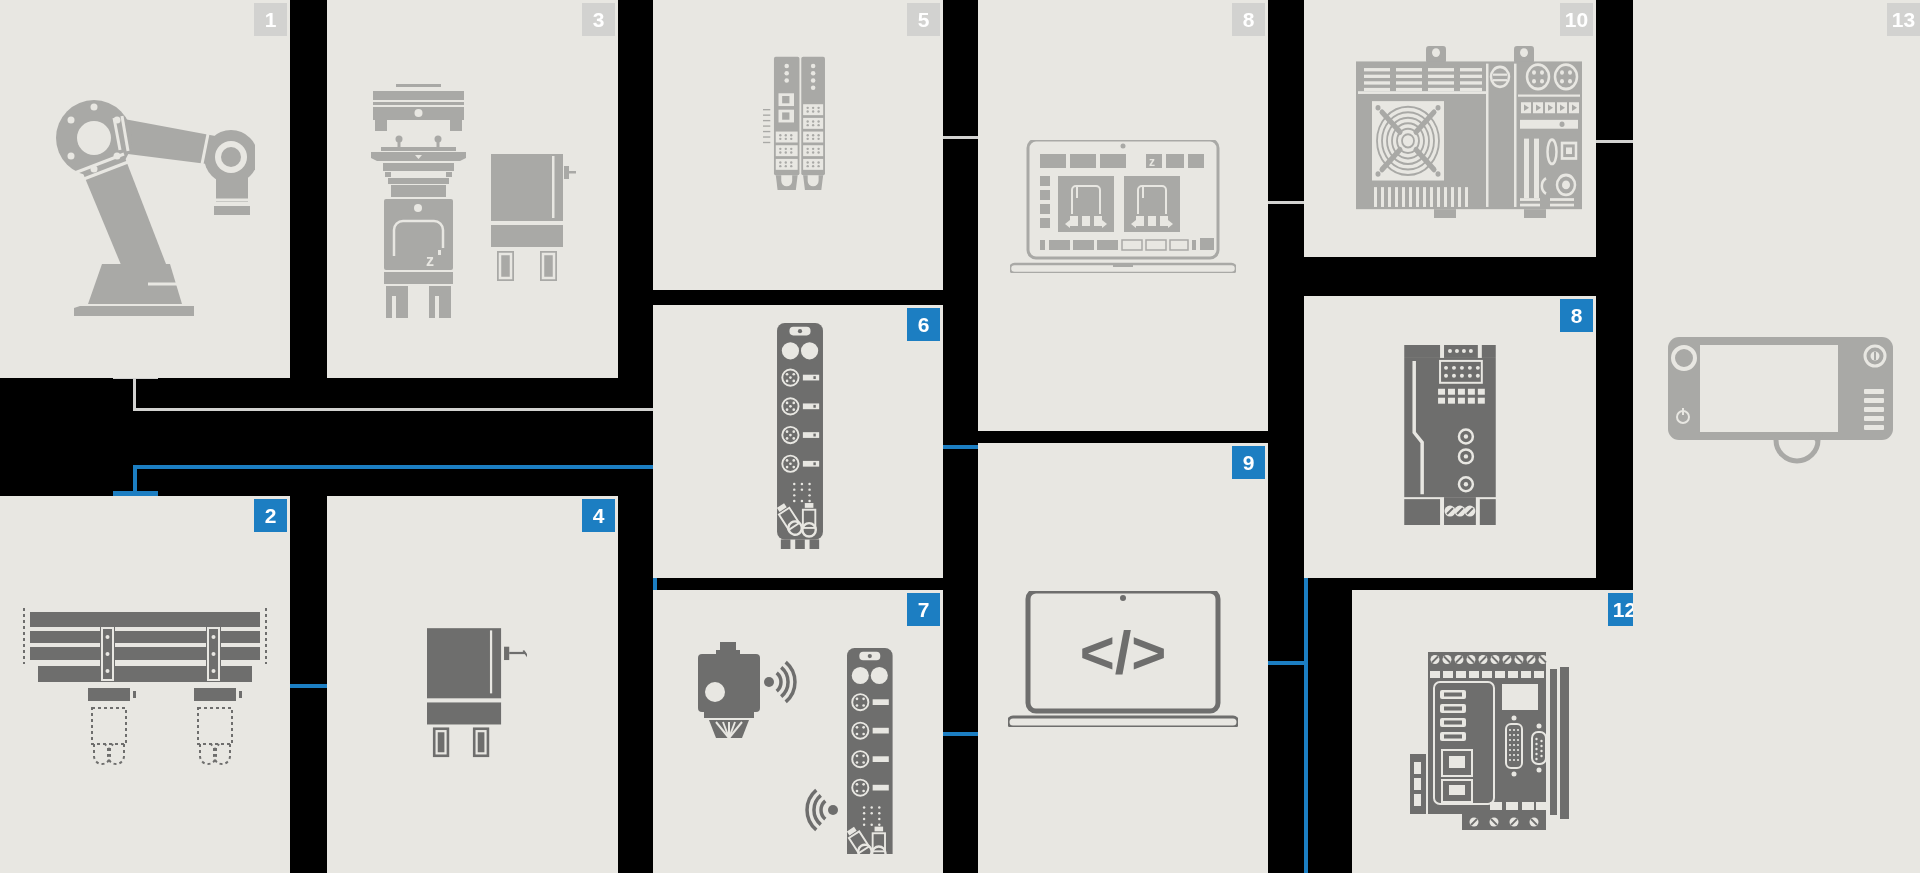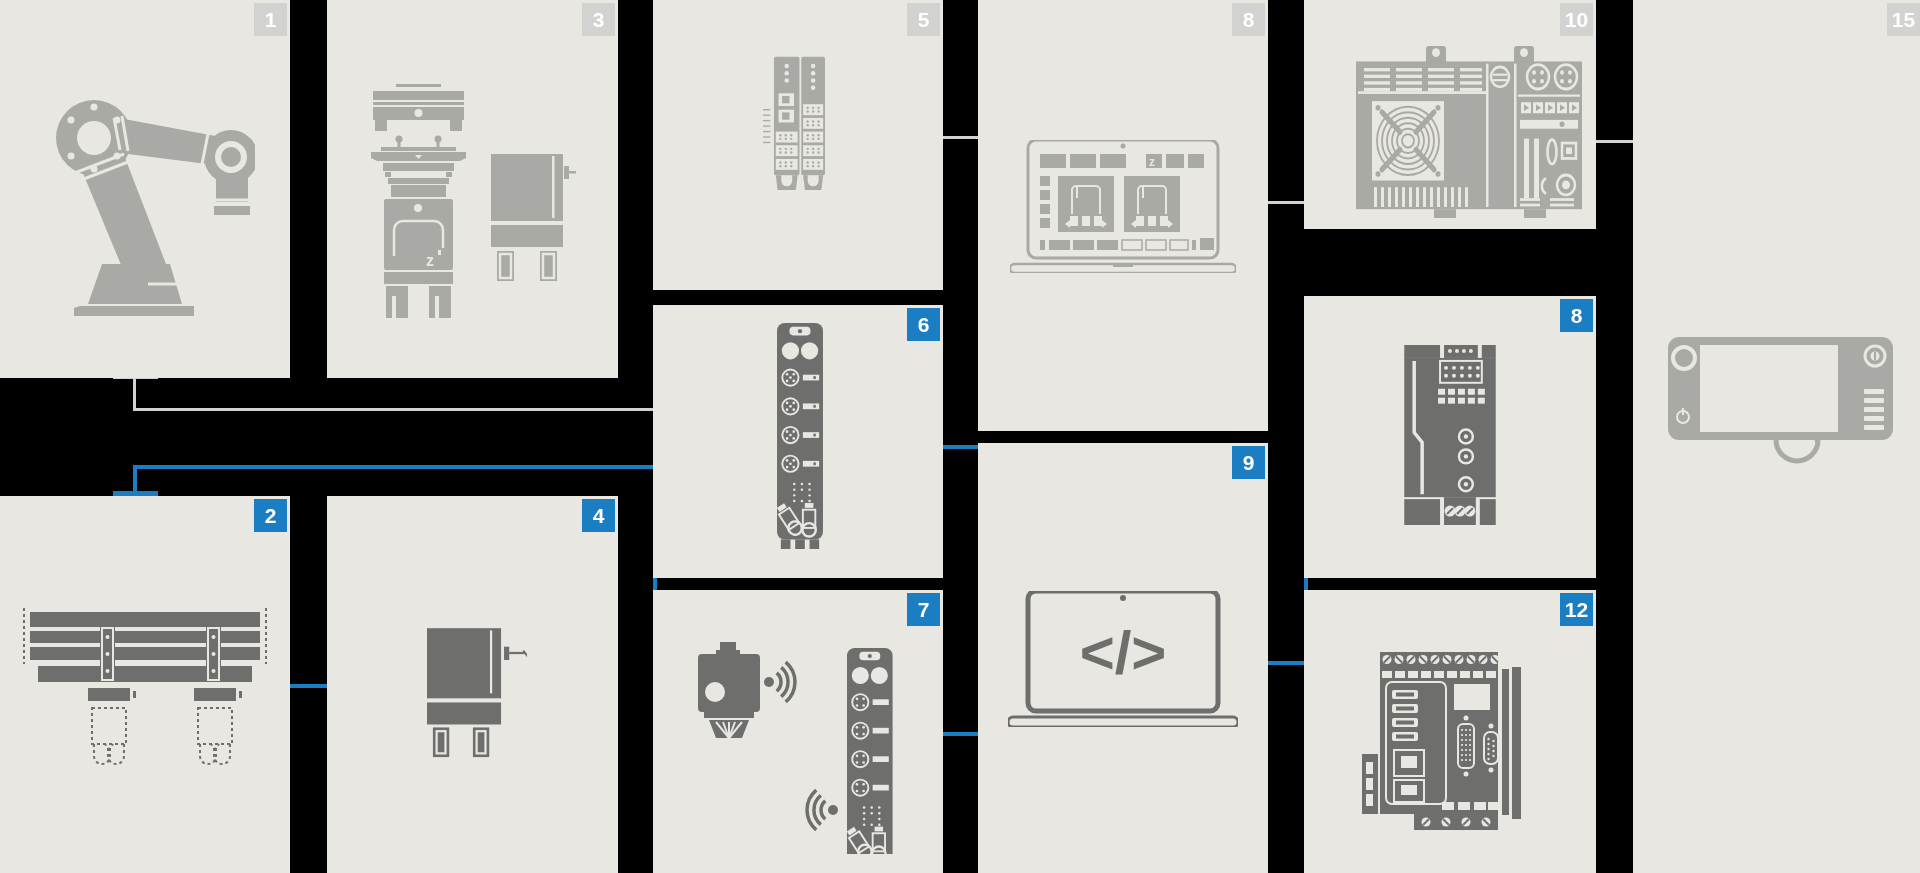--- a/index.html
+++ b/index.html
@@ -530,21 +530,21 @@
   <div class="card" style="left:978px;top:443px;width:290px;height:430px">
     <span class="badge blue">9</span>
     <svg class="icon" style="left:30px;top:148px" width="230" height="136" viewBox="0 0 230 136">
       <rect x="20" y="0" width="190" height="120" rx="8" fill="#e8e7e2" stroke="#6e6e6d" stroke-width="5"></rect>
       <circle cx="115" cy="7" r="3" fill="#6e6e6d"></circle>
       <text x="115" y="82" font-size="60" font-weight="bold" fill="#6e6e6d" text-anchor="middle">&lt;/&gt;</text>
       <rect x="0" y="126" width="230" height="10" rx="5" fill="#e8e7e2" stroke="#6e6e6d" stroke-width="3"></rect>
     </svg>
   </div>
 
-  <div class="card" style="left:1304px;top:0;width:292px;height:229px">
+  <div class="card" style="left:1304px;top:0;width:292px;height:257px">
     <span class="badge">10</span>
     <svg class="icon" style="left:52px;top:46px" width="226" height="172" viewBox="0 0 226 156" preserveAspectRatio="none">
       <g fill="#a9a9a6">
         <rect x="70" y="0" width="20" height="16" rx="3"></rect>
         <rect x="158" y="0" width="20" height="16" rx="3"></rect>
         <rect x="0" y="14" width="226" height="134"></rect>
         <rect x="78" y="148" width="22" height="8"></rect>
           <rect x="168" y="148" width="22" height="8"></rect>
       </g>
       <circle cx="80" cy="6" r="4" fill="#e8e7e2"></circle>
@@ -714,21 +714,21 @@
           <circle cx="66" cy="167" r="5.5"></circle>
       </g>
       <g stroke="#6e6e6d" stroke-width="2">
         <line x1="43" y1="170" x2="49" y2="164"></line>
           <line x1="53" y1="170" x2="59" y2="164"></line>
           <line x1="63" y1="170" x2="69" y2="164"></line>
       </g>
     </svg>
   </div>
 
-  <div class="card" style="left:1304px;top:590px;width:292px;height:283px">
+  <div class="card" style="left:1352px;top:590px;width:292px;height:283px">
     <span class="badge blue">12</span>
     <svg class="icon" style="left:58px;top:62px" width="160" height="178" viewBox="0 0 160 178">
       <g fill="#6e6e6d">
         <rect x="18" y="0" width="118" height="15"></rect>
         <rect x="18" y="15" width="118" height="147"></rect>
         <rect x="140" y="17" width="7" height="146"></rect>
         <rect x="150" y="15" width="9" height="152"></rect>
         <rect x="0" y="102" width="16" height="60"></rect>
         <rect x="52" y="162" width="84" height="16"></rect>
       </g>
@@ -843,21 +843,21 @@
       <g stroke="#6e6e6d" stroke-width="1.8">
         <line x1="61" y1="173" x2="67" y2="167"></line>
           <line x1="81" y1="167" x2="87" y2="173"></line>
           <line x1="101" y1="173" x2="107" y2="167"></line>
           <line x1="121" y1="167" x2="127" y2="173"></line>
       </g>
     </svg>
   </div>
 
   <div class="card" style="left:1633px;top:0;width:287px;height:873px">
-    <span class="badge" style="right:0">15</span>
+    <span class="badge" style="right:0">13</span>
     <svg class="icon" style="left:35px;top:337px" width="225" height="128" viewBox="0 0 225 128">
       <rect x="0" y="0" width="225" height="103" rx="11" fill="#a9a9a6"></rect>
       <rect x="32" y="8" width="138" height="87" fill="#e8e7e2"></rect>
       <circle cx="16" cy="21" r="11" fill="none" stroke="#e8e7e2" stroke-width="4"></circle>
       <circle cx="15" cy="80" r="6" fill="none" stroke="#e8e7e2" stroke-width="2"></circle>
       <line x1="15" y1="71" x2="15" y2="78" stroke="#e8e7e2" stroke-width="2"></line>
       <circle cx="207" cy="19" r="10" fill="none" stroke="#e8e7e2" stroke-width="3"></circle>
       <circle cx="207" cy="19" r="4.5" fill="#e8e7e2"></circle>
       <rect x="206" y="15" width="2" height="8" fill="#a9a9a6"></rect>
       <g fill="#e8e7e2">

